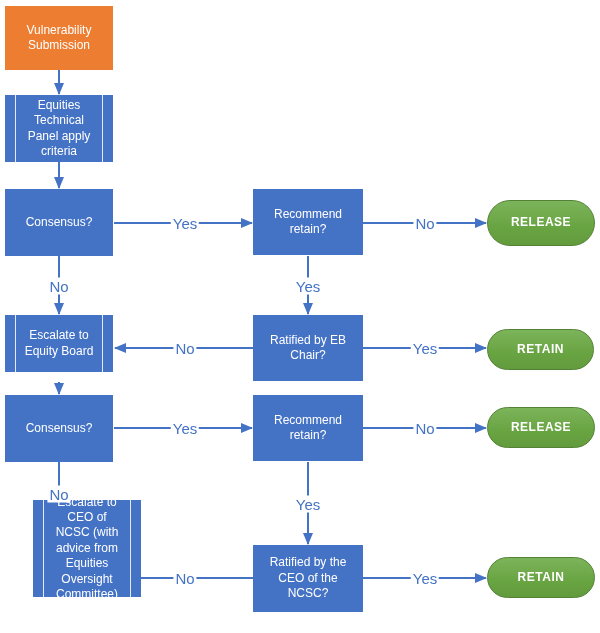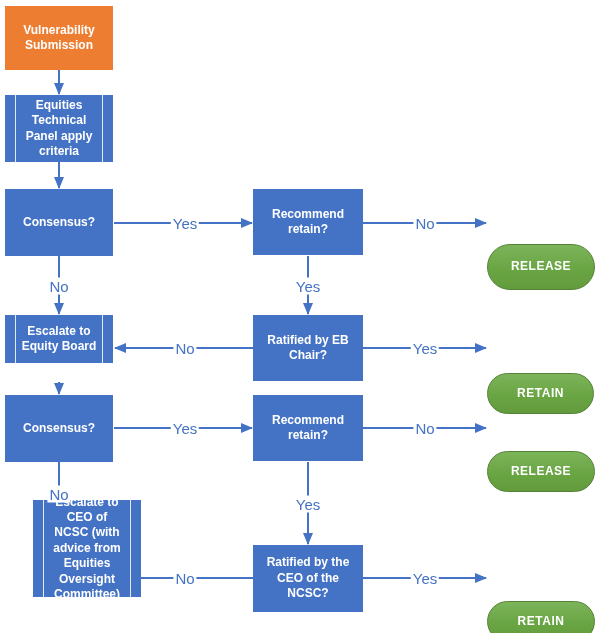--- a/index.html
+++ b/index.html
@@ -11,36 +11,35 @@
     overflow:hidden;
   }
   svg.edges { position:absolute; left:0; top:0; width:600px; height:633px; }
   .node {
     position:absolute;
     display:flex; align-items:center; justify-content:center;
     text-align:center;
     color:#ffffff;
     font-size:12px; line-height:1.28;
     box-sizing:border-box;
-    font-weight:bold;
   }
   .start { background:#ED7D31; padding:0 12px; }
   .process { background:#4472C4; padding:0 10px; }
   .subprocess { background:#4472C4; padding:0 16px;align-items:center; }
   .subprocess::before, .subprocess::after {
     content:""; position:absolute; top:0; bottom:0; width:1px;
     background:rgba(255,255,255,.85);
   }
   .subprocess::before { left:10px; }
   .subprocess::after  { right:10px; }
   .terminator {
     background:linear-gradient(180deg,#7cb45a 0%,#6aa544 55%,#629b3c 100%);
     border:1.5px solid #538135;
     border-radius:24px;
-    font-weight:600; letter-spacing:.5px;margin-top:44px;
+    font-weight:600; letter-spacing:.5px;
   }
   .elabel {
     position:absolute;
     transform:translate(-50%,-50%);
     background:#ffffff;
     color:#4472C4;
     font-size:15px;
     padding:0 2px;
     white-space:nowrap;
   }
@@ -88,21 +87,21 @@
   </div>
 
   <div class="node process" style="left:253px; top:189px; width:110px; height:66px;">
     <span>Recommend retain?</span>
   </div>
 
   <div class="node terminator" style="left:487px; top:200px; width:108px; height:46px;">
     <span>RELEASE</span>
   </div>
 
-  <div class="node subprocess" style="left:5px; top:315px; width:108px; height:48px;">
+  <div class="node subprocess" style="left:5px; top:315px; width:108px; height:57px;">
     <span>Escalate to Equity Board</span>
   </div>
 
   <div class="node process" style="left:253px; top:315px; width:110px; height:66px;justify-content:center;">
     <span>Ratified by EB Chair?</span>
   </div>
 
   <div class="node terminator" style="left:487px; top:329px; width:107px; height:41px;">
     <span>RETAIN</span>
   </div>

